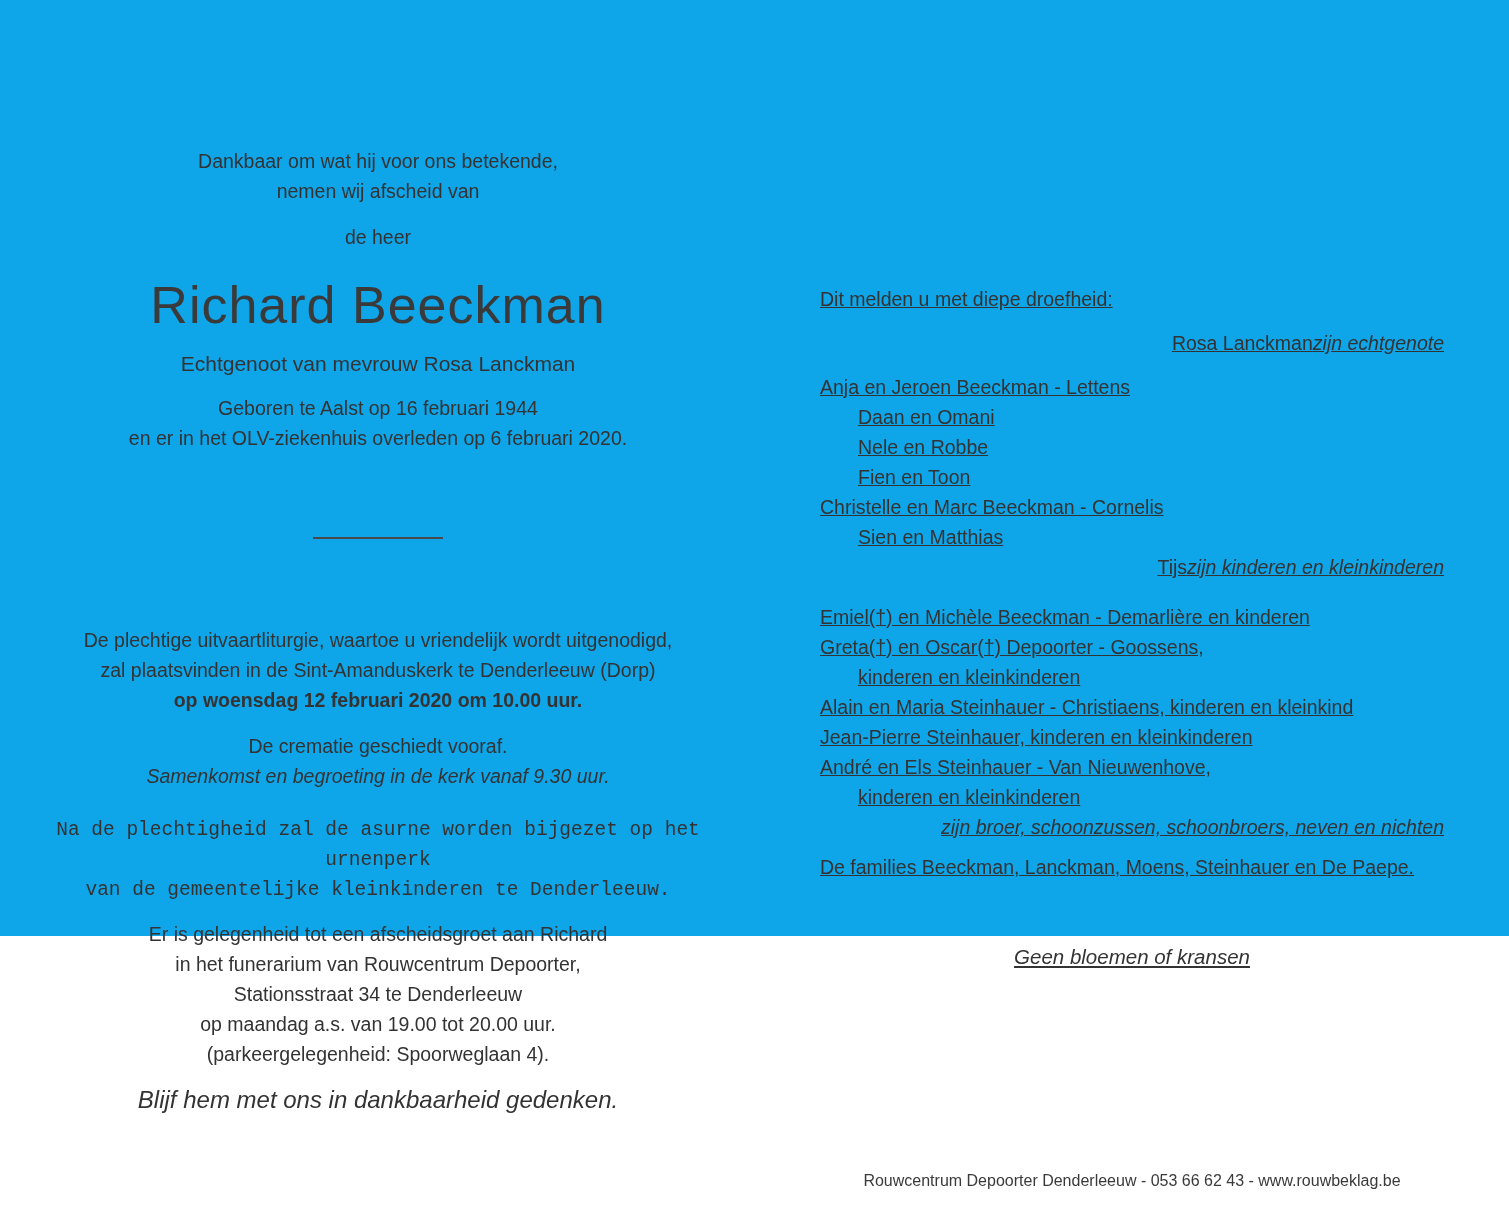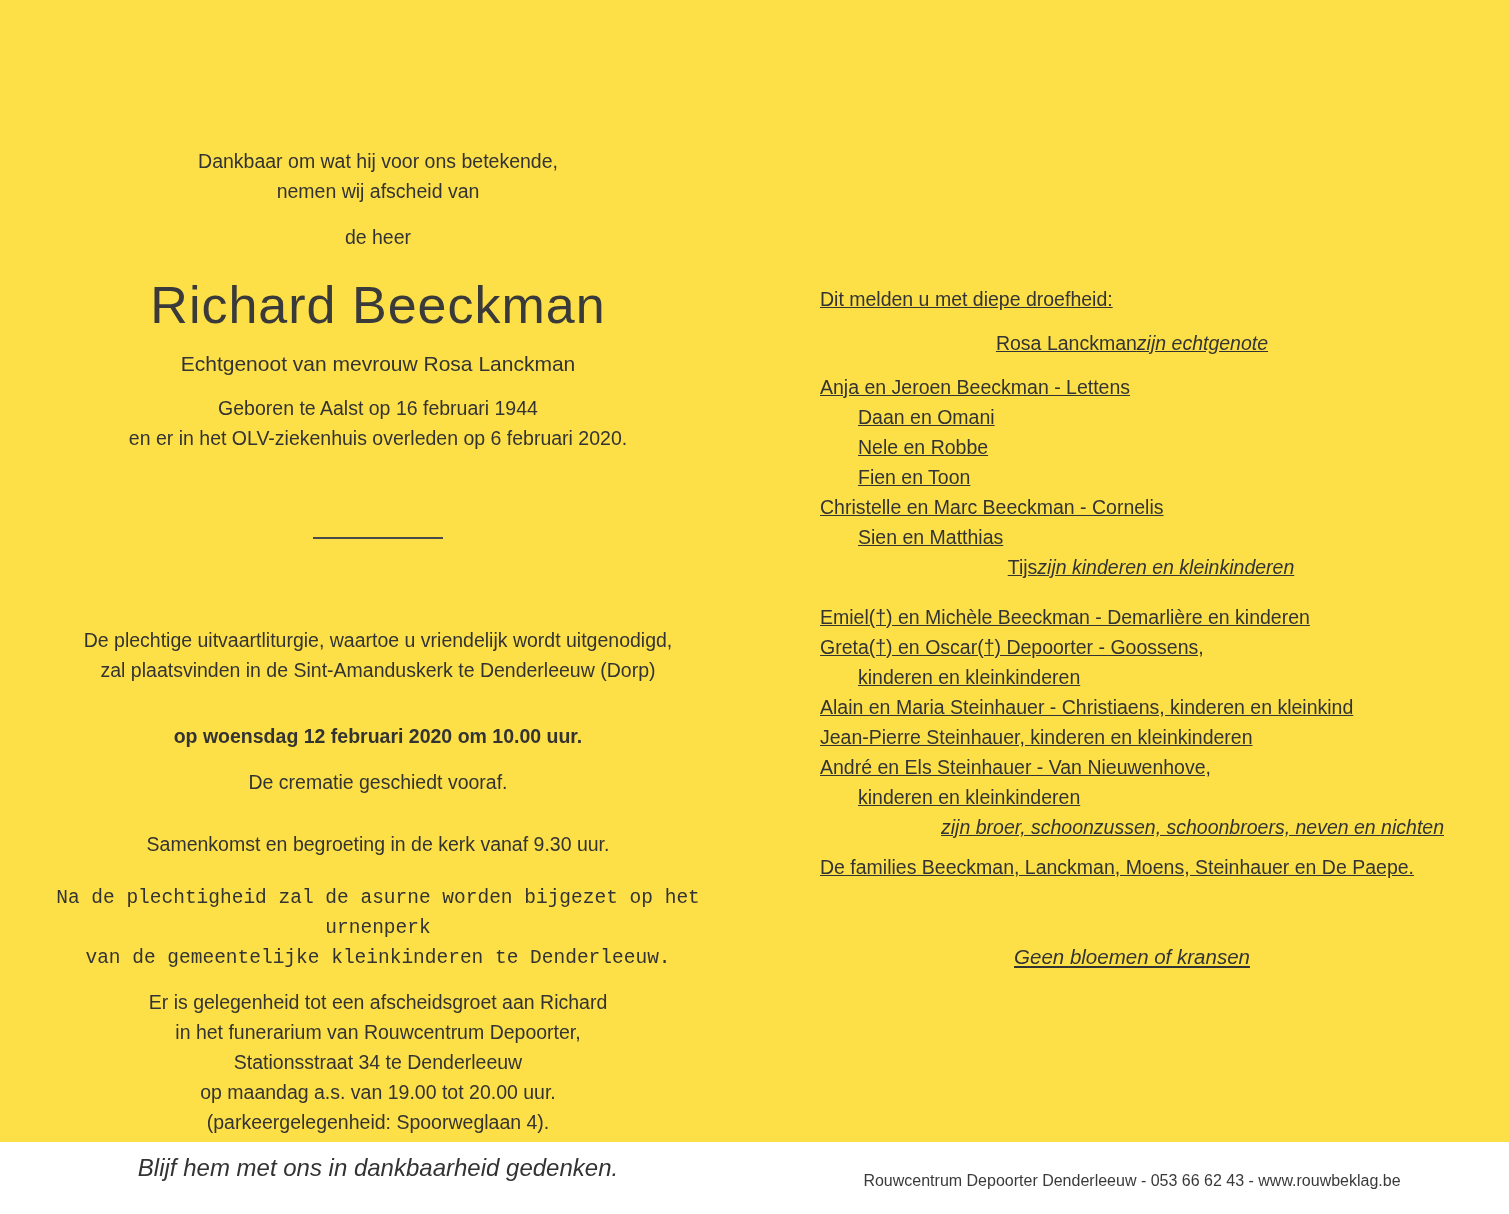--- a/index.html
+++ b/index.html
@@ -7,22 +7,22 @@
     width: 1509px;
     height: 1214px;
     background: #ffffff;
     font-family: "Liberation Sans", "DejaVu Sans", sans-serif;
     color: #333333;
     overflow: hidden;
   }
   .page {
     position: relative;
     width: 1509px;
-    height: 1142px;
-    background: #fde047;
+    height: 936px;
+    background: #0ea5e9;
   }
 
   
   .col-left {
     position: absolute;
     left: 40px;
     top: 0;
     width: 676px;
     text-align: center;
     font-size: 19.5px;
@@ -41,23 +41,23 @@
   }
   .col-left .relation     { margin-top: 13px; font-size: 21px; }
   .col-left .life-dates   { margin-top: 14px; }
   .divider {
     margin: 84px auto 0 auto;
     width: 130px;
     border: none;
     border-top: 2px solid #4a4a4a;
   }
   .col-left .service      { margin-top: 86px; }
-  .col-left .service .bold-line { font-weight: bold; margin-top: 36px; }
+  .col-left .service .bold-line { font-weight: bold; }
   .col-left .cremation    { margin-top: 16px; }
-  .col-left .gathering    { margin-top: 32px; }
+  .col-left .gathering    { margin-top: 0; font-style: italic; }
   .col-left .urn          { margin-top: 24px; font-family: Liberation Mono, monospace; }
   .col-left .farewell     { margin-top: 14px; }
   .col-left .closing {
     margin-top: 16px;
     font-style: italic;
     font-size: 24px;
   }
 
   
   .col-right {
@@ -67,21 +67,21 @@
     width: 624px;
     text-align: left;
     font-size: 19.5px;
     line-height: 30px;
     font-weight: 300;
     text-decoration: underline;
   }
   .col-right .announcement { margin-top: 284px; }
   .row-split {
     display: flex;
-    justify-content: center;
+    justify-content: flex-end;
     align-items: baseline;
   }
   .col-right .spouse-row   { margin-top: 14px; }
   .col-right .family-block-1 { margin-top: 14px; }
   .col-right .family-block-2 { margin-top: 20px; }
   .indent { padding-left: 38px; }
   .rel-italic { font-style: italic; }
   .right-align { text-align: right; }
   .col-right .families-line { margin-top: 10px; }
   .col-right .no-flowers {

